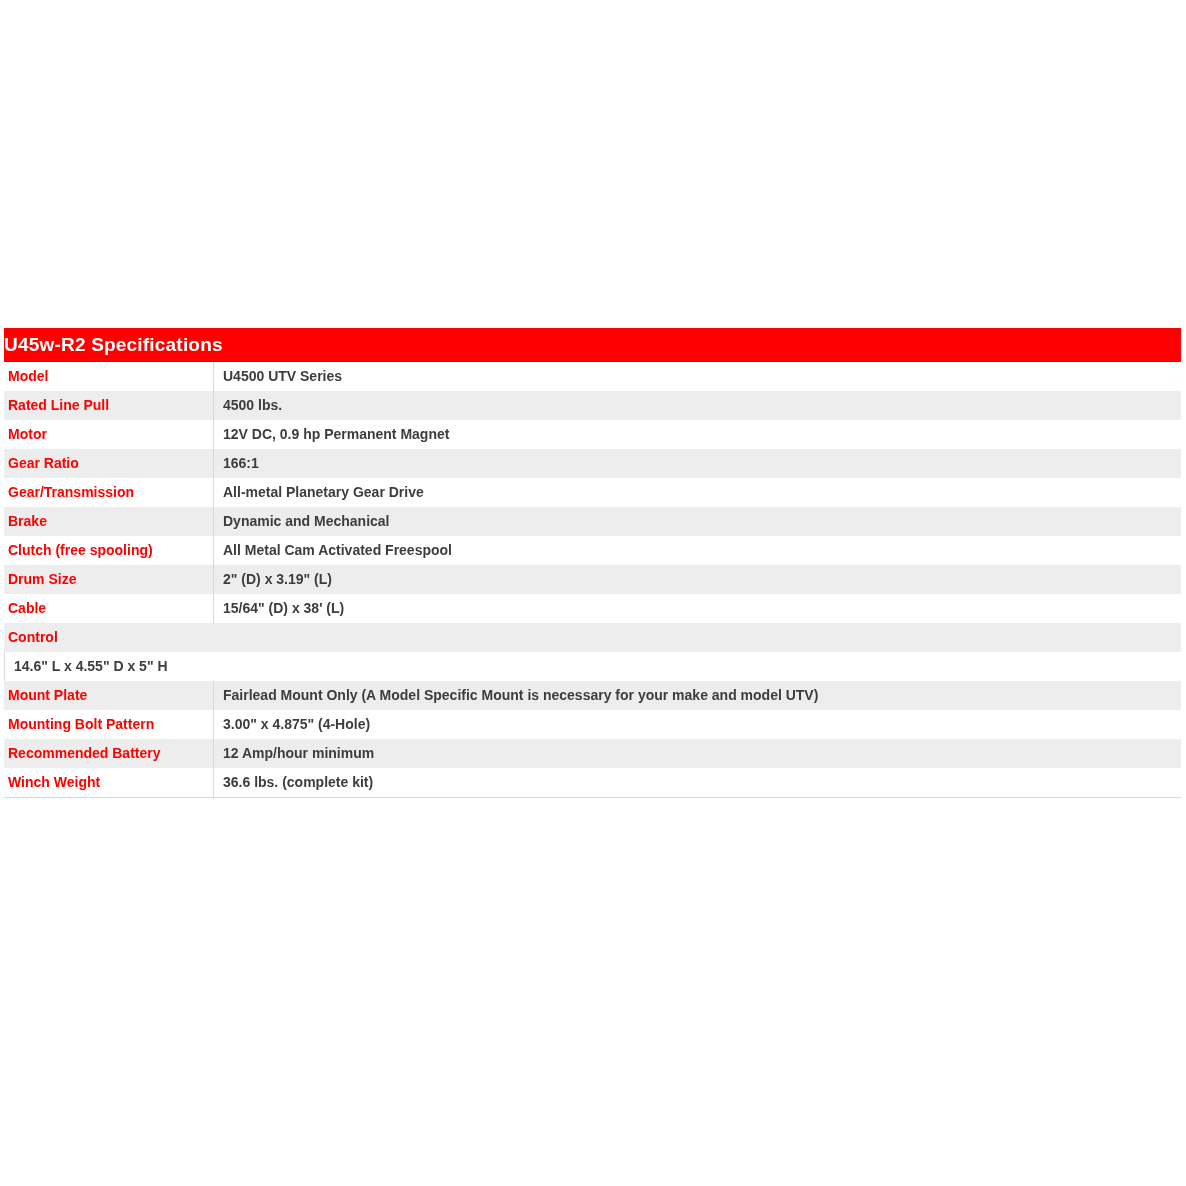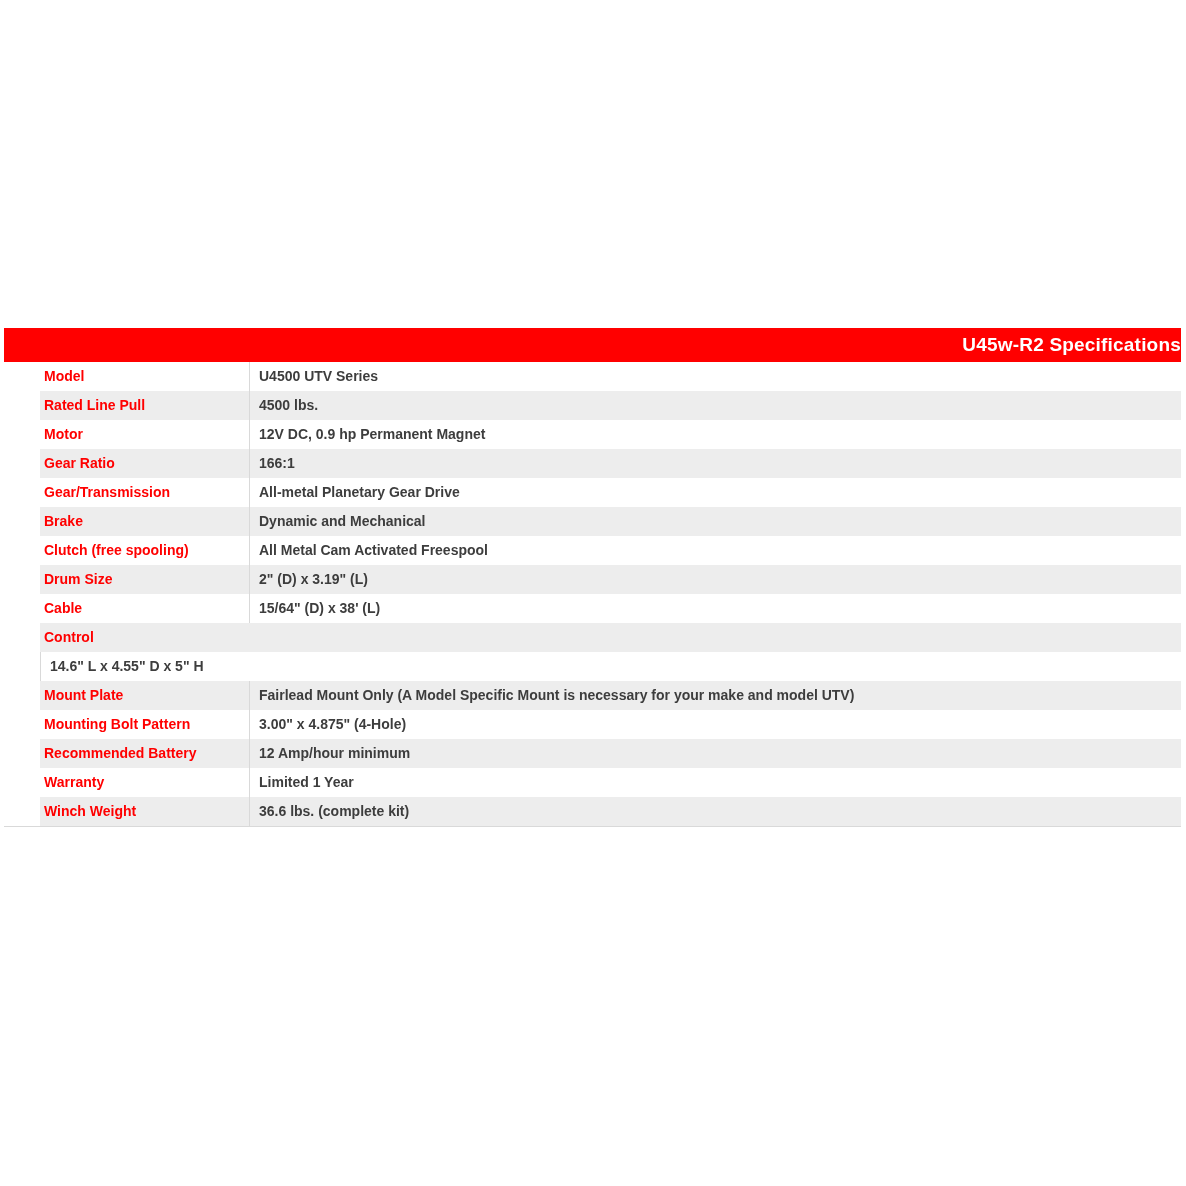--- a/index.html
+++ b/index.html
@@ -20,34 +20,33 @@
     top: 328px;
     width: 1177px;
   }
   .spec-header {
     height: 34px;
     line-height: 34px;
     background: var(--header_bg, #ff0000);
     color: var(--header_text, #ffffff);
     font-size: 19px;
     font-weight: bold;
-    text-align: right;
+    text-align: left;
     letter-spacing: 0.2px;
   }
   .rows {
     border-bottom: 1px solid var(--border, #d9d9d9);
   }
   .row {
     display: flex;
     height: 29px;
     line-height: 29px;
     font-size: 14px;
     font-weight: bold;
     white-space: nowrap;
-    margin-left: 36px;
   }
   .row:nth-child(even) {
     background: var(--stripe, #ededed);
   }
   .cell {
     overflow: hidden;
     box-sizing: border-box;
   }
   .cell.label {
     flex: none;
@@ -116,21 +115,17 @@
     </div>
     <div class="row">
       <div class="cell label">Mounting Bolt Pattern</div>
       <div class="cell value">3.00" x 4.875" (4-Hole)</div>
     </div>
     <div class="row">
       <div class="cell label">Recommended Battery</div>
       <div class="cell value">12 Amp/hour minimum</div>
     </div>
     <div class="row">
-      <div class="cell label">Warranty</div>
-      <div class="cell value">Limited 1 Year</div>
-    </div>
-    <div class="row">
       <div class="cell label">Winch Weight</div>
       <div class="cell value">36.6 lbs. (complete kit)</div>
     </div>
   </div>
 </div>
 
 </body></html>

